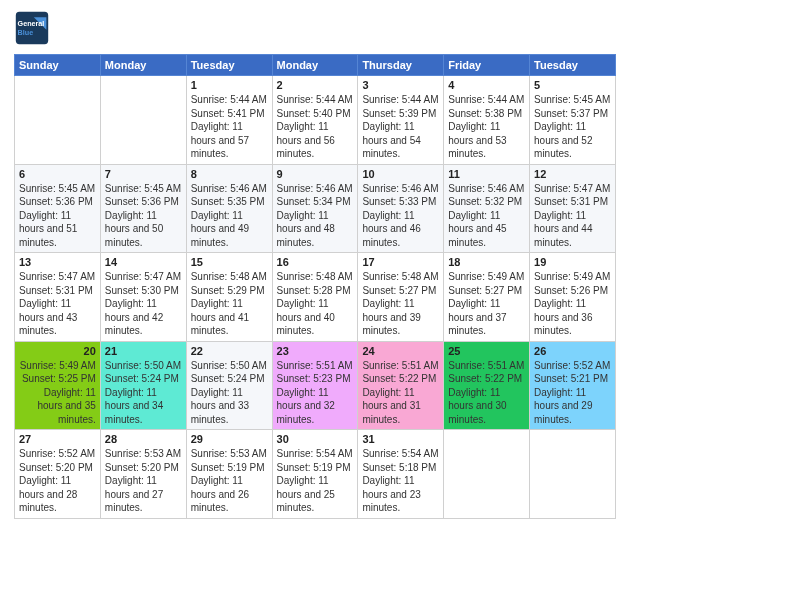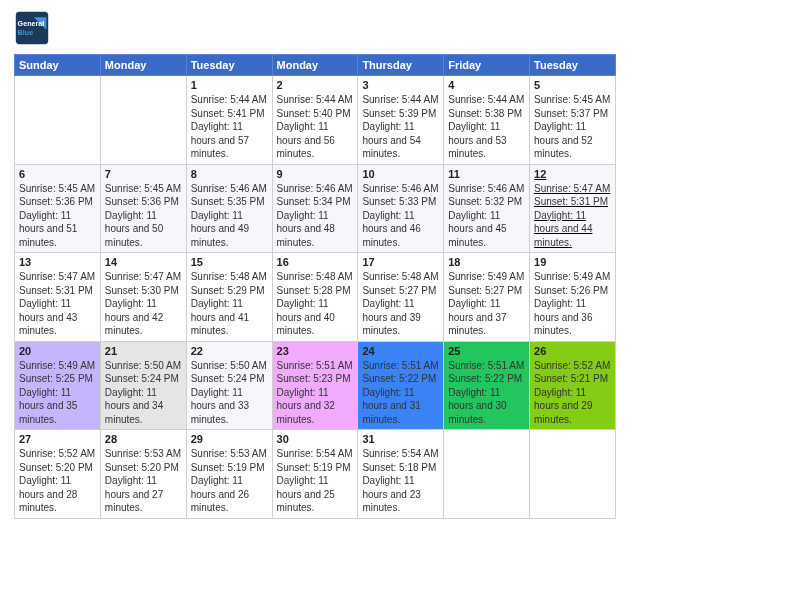--- a/index.html
+++ b/index.html
@@ -178,21 +178,21 @@
             <div class="day-info" style="white-space: pre-line;">Sunrise: 5:46 AM
 Sunset: 5:33 PM
 Daylight: 11 hours and 46 minutes.</div>
           </td>
           <td style="background: rgb(245, 247, 250);">
             <div class="day-num">11</div>
             <div class="day-info" style="white-space: pre-line;">Sunrise: 5:46 AM
 Sunset: 5:32 PM
 Daylight: 11 hours and 45 minutes.</div>
           </td>
-          <td style="background: rgb(245, 247, 250); text-decoration: underline;">
+          <td style="background: rgb(245, 247, 250);">
             <div class="day-num">12</div>
             <div class="day-info" style="white-space: pre-line;">Sunrise: 5:47 AM
 Sunset: 5:31 PM
 Daylight: 11 hours and 44 minutes.</div>
           </td>
         </tr>
         <tr>
           <td>
             <div class="day-num">13</div>
             <div class="day-info" style="white-space: pre-line;">Sunrise: 5:47 AM
@@ -230,57 +230,57 @@
 Daylight: 11 hours and 37 minutes.</div>
           </td>
           <td>
             <div class="day-num">19</div>
             <div class="day-info" style="white-space: pre-line;">Sunrise: 5:49 AM
 Sunset: 5:26 PM
 Daylight: 11 hours and 36 minutes.</div>
           </td>
         </tr>
         <tr>
-          <td style="background: #c4b5fd;">
+          <td style="background: #84cc16; text-align: right;">
             <div class="day-num">20</div>
             <div class="day-info" style="white-space: pre-line;">Sunrise: 5:49 AM
 Sunset: 5:25 PM
 Daylight: 11 hours and 35 minutes.</div>
           </td>
-          <td style="background: #e5e5e5;">
+          <td style="background: #5eead4;">
             <div class="day-num">21</div>
             <div class="day-info" style="white-space: pre-line;">Sunrise: 5:50 AM
 Sunset: 5:24 PM
 Daylight: 11 hours and 34 minutes.</div>
           </td>
           <td style="background: rgb(245, 247, 250);">
             <div class="day-num">22</div>
             <div class="day-info" style="white-space: pre-line;">Sunrise: 5:50 AM
 Sunset: 5:24 PM
 Daylight: 11 hours and 33 minutes.</div>
           </td>
           <td style="background: #f0abfc;">
             <div class="day-num">23</div>
             <div class="day-info" style="white-space: pre-line;">Sunrise: 5:51 AM
 Sunset: 5:23 PM
 Daylight: 11 hours and 32 minutes.</div>
           </td>
-          <td style="background: #3b82f6;">
+          <td style="background: #f9a8d4;">
             <div class="day-num">24</div>
             <div class="day-info" style="white-space: pre-line;">Sunrise: 5:51 AM
 Sunset: 5:22 PM
 Daylight: 11 hours and 31 minutes.</div>
           </td>
           <td style="background: #22c55e;">
             <div class="day-num">25</div>
             <div class="day-info" style="white-space: pre-line;">Sunrise: 5:51 AM
 Sunset: 5:22 PM
 Daylight: 11 hours and 30 minutes.</div>
           </td>
-          <td style="background: #84cc16;">
+          <td style="background: #7dd3fc;">
             <div class="day-num">26</div>
             <div class="day-info" style="white-space: pre-line;">Sunrise: 5:52 AM
 Sunset: 5:21 PM
 Daylight: 11 hours and 29 minutes.</div>
           </td>
         </tr>
         <tr>
           <td>
             <div class="day-num">27</div>
             <div class="day-info" style="white-space: pre-line;">Sunrise: 5:52 AM

